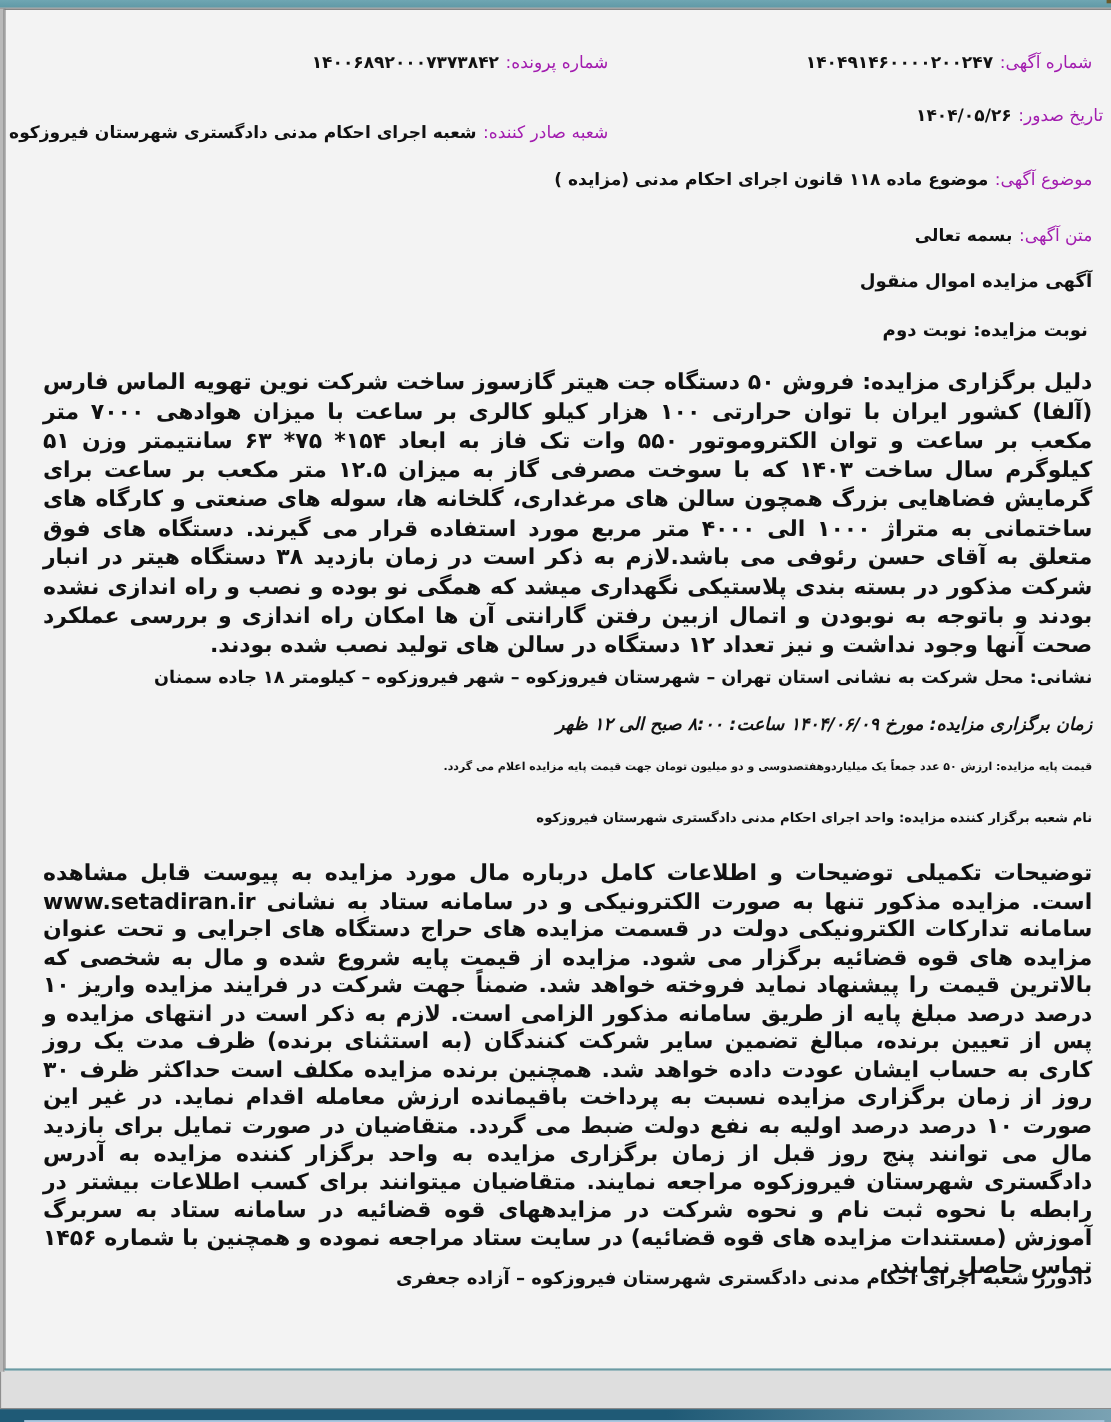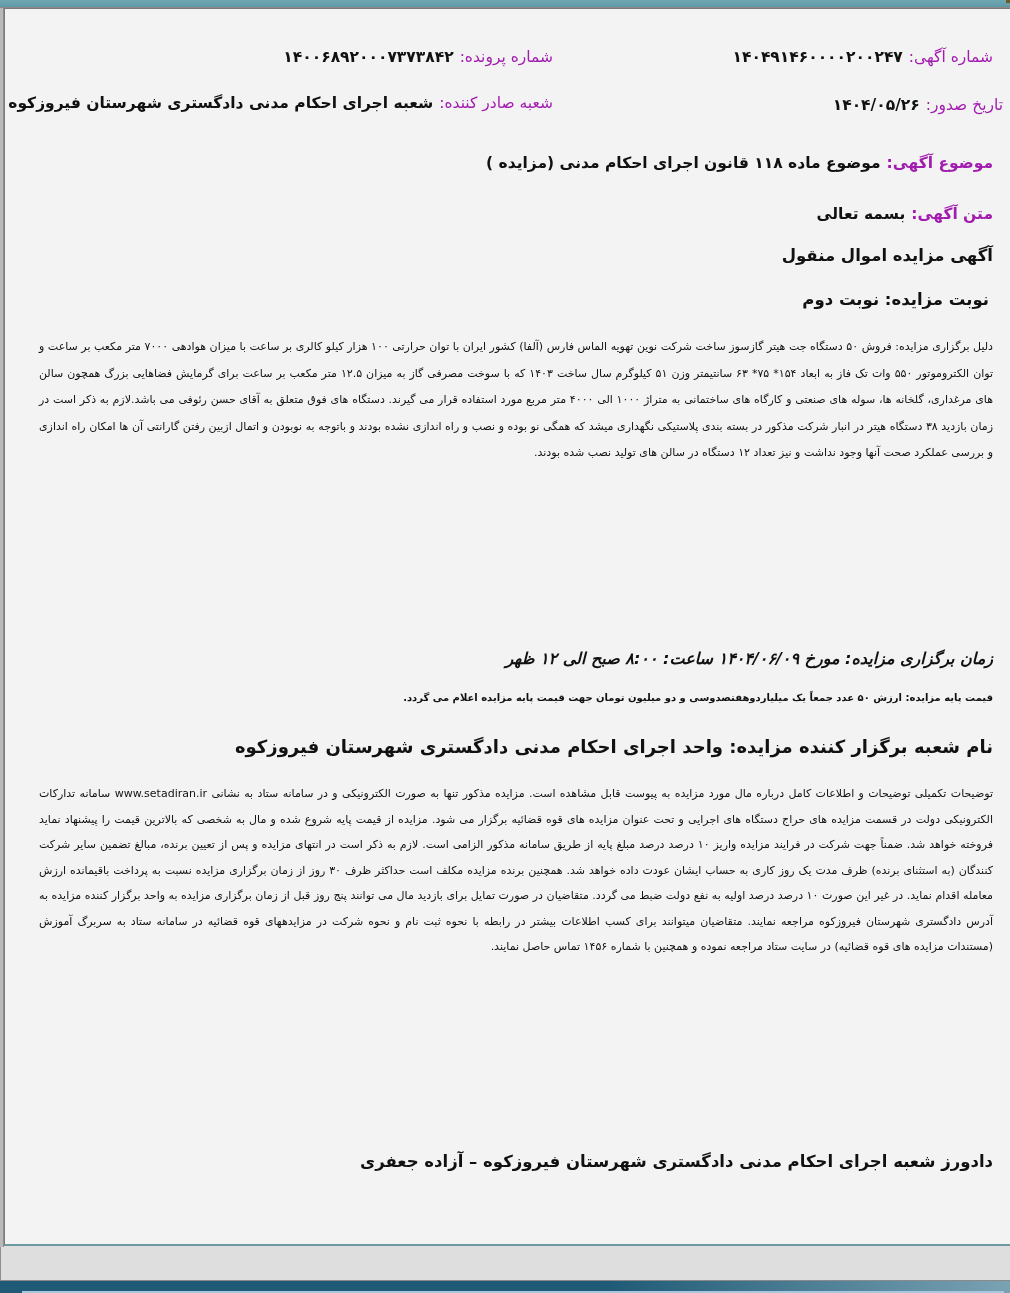--- a/index.html
+++ b/index.html
@@ -51,25 +51,25 @@
     .lbl { color: #a21caf; }
 
     .meta-row {
       position: absolute; font-size: 15.5px; font-weight: bold; white-space: nowrap;
     }
     .meta-row .lbl { font-weight: normal; margin-left: 6px; }
 
     .line {
       position: absolute; right: 18px; font-size: 15.5px; font-weight: bold; white-space: nowrap;
     }
-    .line .lbl { font-weight: bold; margin-left: 6px; }
+    .line .lbl { font-weight: normal; margin-left: 6px; }
 
     .para {
       position: absolute; right: 18px; left: 34px;
-      font-size: 11px; font-weight: normal; line-height: 26.5px;
+      font-size: 20px; font-weight: bold; line-height: 26.5px;
       text-align: justify; text-align-last: right;
     }
     .para.tight { line-height: 25.5px; }
 
     .watermark {
       position: absolute; left: 60px; top: 470px; width: 560px; height: 170px;
       pointer-events: none; opacity: 0.55;
     }
     .wm-text {
       position: absolute; left: 150px; top: 10px;
@@ -94,38 +94,39 @@
 
     <div class="meta-row" style="right:18px; top:39px;">
       <span class="lbl">شماره آگهی:</span><span>۱۴۰۴۹۱۴۶۰۰۰۰۲۰۰۲۴۷</span>
     </div>
     <div class="meta-row" style="right:458px; top:39px;">
       <span class="lbl">شماره پرونده:</span><span>۱۴۰۰۶۸۹۲۰۰۰۷۳۷۳۸۴۲</span>
     </div>
     <div class="meta-row" style="right:8px; top:87px;">
       <span class="lbl">تاریخ صدور:</span><span>۱۴۰۴/۰۵/۲۶</span>
     </div>
-    <div class="meta-row" style="right:458px; top:85px;text-align:right;">
+    <div class="meta-row" style="right:458px; top:102px;text-align:right;">
       <span class="lbl">شعبه صادر کننده:</span><span>شعبه اجرای احکام مدنی دادگستری شهرستان فیروزکوه</span>
     </div>
 
     <div class="line" style="top:145px;">
       <span class="lbl">موضوع آگهی:</span><span>موضوع ماده ۱۱۸ قانون اجرای احکام مدنی (مزایده )</span>
     </div>
     <div class="line" style="top:196px;">
       <span class="lbl">متن آگهی:</span><span>بسمه تعالی</span>
     </div>
     <div class="line" style="top:237px; font-size:16.5px;">آگهی مزایده اموال منقول</div>
     <div class="line" style="top:281px; font-size:16.5px; right:22px;">نوبت مزایده: نوبت دوم</div>
 
     <div class="para" style="top:325px;">دلیل برگزاری مزایده: فروش ۵۰ دستگاه جت هیتر گازسوز ساخت شرکت نوین تهویه الماس فارس (آلفا) کشور ایران با توان حرارتی ۱۰۰ هزار کیلو کالری بر ساعت با میزان هوادهی ۷۰۰۰ متر مکعب بر ساعت و توان الکتروموتور ۵۵۰ وات تک فاز به ابعاد ۱۵۴* ۷۵* ۶۳ سانتیمتر وزن ۵۱ کیلوگرم سال ساخت ۱۴۰۳ که با سوخت مصرفی گاز به میزان ۱۲.۵ متر مکعب بر ساعت برای گرمایش فضاهایی بزرگ همچون سالن های مرغداری، گلخانه ها، سوله های صنعتی و کارگاه های ساختمانی به متراژ ۱۰۰۰ الی ۴۰۰۰ متر مربع مورد استفاده قرار می گیرند. دستگاه های فوق متعلق به آقای حسن رئوفی می باشد.لازم به ذکر است در زمان بازدید ۳۸ دستگاه هیتر در انبار شرکت مذکور در بسته بندی پلاستیکی نگهداری میشد که همگی نو بوده و  نصب و راه اندازی نشده بودند و باتوجه به نوبودن و اتمال ازبین رفتن گارانتی آن ها  امکان راه اندازی و بررسی عملکرد صحت آنها وجود نداشت  و نیز تعداد ۱۲ دستگاه در  سالن های تولید نصب شده بودند.</div>
 
+    <div class="line" style="top:597px; font-size:16px;">نشانی: محل شرکت به نشانی استان تهران –  شهرستان فیروزکوه –  شهر فیروزکوه – کیلومتر ۱۸ جاده سمنان</div>
     <div class="line" style="top:640px; font-size:16px;font-style:italic;">زمان برگزاری مزایده:  مورخ  ۱۴۰۴/۰۶/۰۹ ساعت: ۸:۰۰ صبح الی ۱۲ ظهر</div>
     <div class="line" style="top:683px; font-size:10px;">قیمت پایه مزایده:  ارزش ۵۰ عدد جمعاً یک میلیاردوهفتصدوسی و دو میلیون تومان جهت قیمت پایه مزایده اعلام می گردد.</div>
-    <div class="line" style="top:727px; font-size:18px;">نام شعبه برگزار کننده مزایده: واحد اجرای احکام مدنی دادگستری شهرستان فیروزکوه</div>
+    <div class="line" style="top:727px; font-size:12px;">نام شعبه برگزار کننده مزایده: واحد اجرای احکام مدنی دادگستری شهرستان فیروزکوه</div>
 
     <div class="para tight" style="top:772px;">توضیحات تکمیلی توضیحات و اطلاعات کامل درباره مال مورد مزایده به پیوست قابل مشاهده است. مزایده مذکور تنها به صورت الکترونیکی و در سامانه ستاد به نشانی  www.setadiran.ir سامانه تدارکات الکترونیکی دولت در قسمت مزایده های حراج دستگاه های اجرایی و تحت عنوان مزایده های قوه قضائیه برگزار می شود. مزایده از قیمت پایه شروع شده و مال به شخصی که بالاترین قیمت را پیشنهاد نماید فروخته خواهد شد. ضمناً جهت شرکت در فرایند مزایده واریز ۱۰ درصد درصد مبلغ پایه از طریق سامانه مذکور الزامی است. لازم به ذکر است در انتهای مزایده و پس از تعیین برنده، مبالغ تضمین سایر شرکت کنندگان (به استثنای برنده) ظرف مدت یک روز کاری به حساب ایشان عودت داده خواهد شد. همچنین برنده مزایده مکلف است حداکثر ظرف ۳۰ روز از زمان برگزاری مزایده نسبت به پرداخت باقیمانده ارزش معامله اقدام نماید. در غیر این صورت ۱۰ درصد درصد اولیه به نفع دولت ضبط می گردد. متقاضیان در صورت تمایل برای بازدید مال می توانند پنج روز قبل از زمان برگزاری مزایده به واحد برگزار کننده مزایده به آدرس دادگستری شهرستان فیروزکوه مراجعه نمایند. متقاضیان میتوانند برای کسب اطلاعات بیشتر در رابطه با نحوه ثبت نام و نحوه شرکت در مزایدههای قوه قضائیه در سامانه ستاد به سربرگ آموزش (مستندات مزایده های قوه قضائیه) در سایت ستاد مراجعه نموده و همچنین با شماره ۱۴۵۶ تماس حاصل نمایند.</div>
 
     <div class="line" style="top:1143px; font-size:16.5px;">دادورز شعبه اجرای احکام مدنی دادگستری شهرستان فیروزکوه – آزاده جعفری</div>
   </div>
 </div>
 
 <div class="gray-gap"></div>
 <div class="bottom-bar">
   <span class="strip"></span>

